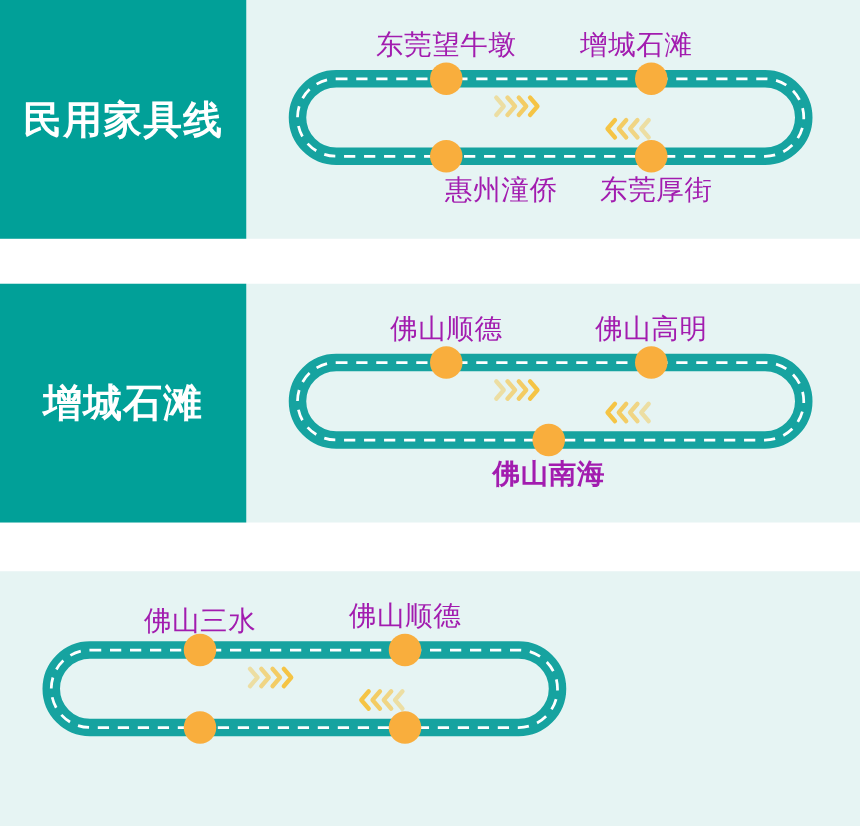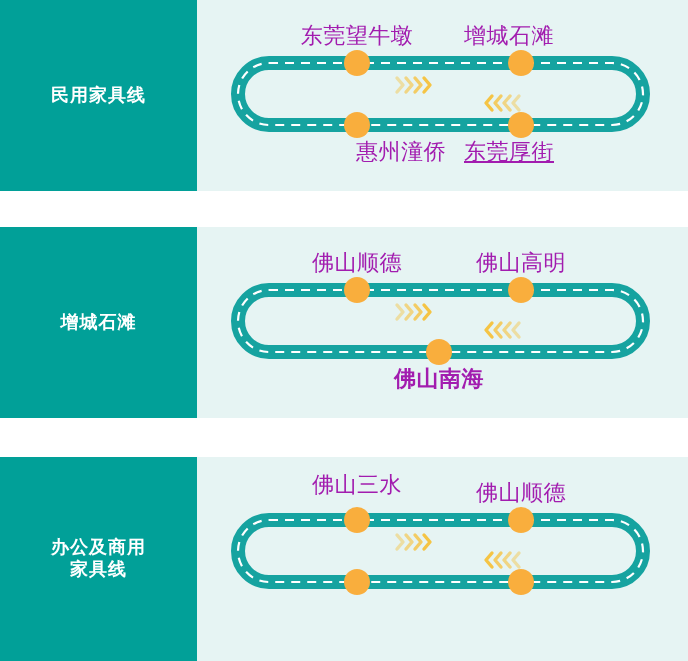--- a/index.html
+++ b/index.html
@@ -17,21 +17,21 @@
     display:flex;
   }
   .label-panel{
     width:197px;flex:0 0 197px;
     background:#01a098;
     display:flex;align-items:center;justify-content:center;
     text-align:center;
   }
   .label-text{
     color:#ffffff;
-    font-size:18px;
+    font-size:31px;
     font-weight:bold;
     line-height:1.22;
     letter-spacing:1px;
     white-space:pre-line;
   }
   .diagram-area{
     position:relative;
     flex:1 1 auto;
     height:100%;
   }
@@ -75,21 +75,21 @@
             <path d="M 295 96 L 289 103 L 295 110" fill="none" stroke="#f5c342" stroke-width="3.4" stroke-linecap="round" stroke-linejoin="round" opacity="0.99"></path>
           </g>
           <circle cx="160" cy="63" r="13" fill="#f9ae3d"></circle>
           <circle cx="324" cy="63" r="13" fill="#f9ae3d"></circle>
           <circle cx="160" cy="125" r="13" fill="#f9ae3d"></circle>
           <circle cx="324" cy="125" r="13" fill="#f9ae3d"></circle>
         </svg>
         <div class="stop-label top" style="left: 160px; top: 25px;">东莞望牛墩</div>
         <div class="stop-label top" style="left: 312px; top: 25px;">增城石滩</div>
         <div class="stop-label bottom" style="left: 160px; top: 141px; margin-left: 44px;">惠州潼侨</div>
-        <div class="stop-label bottom" style="left: 312px; top: 141px; text-decoration: underline;">东莞厚街</div>
+        <div class="stop-label bottom" style="left: 328px; top: 141px;">东莞厚街</div>
       </div>
     </div>
     <div class="route-row" style="top: 227px; height: 191px;">
       <div class="label-panel">
         <div class="label-text">增城石滩</div>
       </div>
       <div class="diagram-area">
         <svg class="loop-svg" width="491" height="191">
           <path d="M 72 63 L 415 63 A 31 31 0 0 1 415 125 L 72 125 A 31 31 0 0 1 72 63 Z" fill="none" stroke="#16a3a0" stroke-width="14"></path>
           <path d="M 72 63 L 415 63 A 31 31 0 0 1 415 125 L 72 125 A 31 31 0 0 1 72 63 Z" fill="none" stroke="#ffffff" stroke-width="2.2" stroke-dasharray="9 7"></path>
@@ -108,24 +108,20 @@
           <circle cx="160" cy="63" r="13" fill="#f9ae3d"></circle>
           <circle cx="324" cy="63" r="13" fill="#f9ae3d"></circle>
           <circle cx="242" cy="125" r="13" fill="#f9ae3d"></circle>
         </svg>
         <div class="stop-label top" style="left: 160px; top: 25px;">佛山顺德</div>
         <div class="stop-label top" style="left: 324px; top: 25px;">佛山高明</div>
         <div class="stop-label bottom" style="left: 242px; top: 141px; font-weight: bold;">佛山南海</div>
       </div>
     </div>
     <div class="route-row" style="top: 457px; height: 204px;">
-      <div class="label-panel">
-        <div class="label-text">办公及商用
-家具线</div>
-      </div>
       <div class="diagram-area">
         <svg class="loop-svg" width="491" height="204">
           <path d="M 72 63 L 415 63 A 31 31 0 0 1 415 125 L 72 125 A 31 31 0 0 1 72 63 Z" fill="none" stroke="#16a3a0" stroke-width="14"></path>
           <path d="M 72 63 L 415 63 A 31 31 0 0 1 415 125 L 72 125 A 31 31 0 0 1 72 63 Z" fill="none" stroke="#ffffff" stroke-width="2.2" stroke-dasharray="9 7"></path>
           <g>
             <path d="M 200 78 L 206 85 L 200 92" fill="none" stroke="#f5c342" stroke-width="3.4" stroke-linecap="round" stroke-linejoin="round" opacity="0.45"></path>
             <path d="M 209 78 L 215 85 L 209 92" fill="none" stroke="#f5c342" stroke-width="3.4" stroke-linecap="round" stroke-linejoin="round" opacity="0.63"></path>
             <path d="M 218 78 L 224 85 L 218 92" fill="none" stroke="#f5c342" stroke-width="3.4" stroke-linecap="round" stroke-linejoin="round" opacity="0.81"></path>
             <path d="M 227 78 L 233 85 L 227 92" fill="none" stroke="#f5c342" stroke-width="3.4" stroke-linecap="round" stroke-linejoin="round" opacity="0.99"></path>
           </g>
@@ -133,17 +129,17 @@
             <path d="M 322 96 L 316 103 L 322 110" fill="none" stroke="#f5c342" stroke-width="3.4" stroke-linecap="round" stroke-linejoin="round" opacity="0.45"></path>
             <path d="M 313 96 L 307 103 L 313 110" fill="none" stroke="#f5c342" stroke-width="3.4" stroke-linecap="round" stroke-linejoin="round" opacity="0.63"></path>
             <path d="M 304 96 L 298 103 L 304 110" fill="none" stroke="#f5c342" stroke-width="3.4" stroke-linecap="round" stroke-linejoin="round" opacity="0.81"></path>
             <path d="M 295 96 L 289 103 L 295 110" fill="none" stroke="#f5c342" stroke-width="3.4" stroke-linecap="round" stroke-linejoin="round" opacity="0.99"></path>
           </g>
           <circle cx="160" cy="63" r="13" fill="#f9ae3d"></circle>
           <circle cx="324" cy="63" r="13" fill="#f9ae3d"></circle>
           <circle cx="160" cy="125" r="13" fill="#f9ae3d"></circle>
           <circle cx="324" cy="125" r="13" fill="#f9ae3d"></circle>
         </svg>
-        <div class="stop-label top" style="left: 160px; top: 17px;">佛山三水</div>
+        <div class="stop-label top" style="left: 160px; top: 29px;">佛山三水</div>
         <div class="stop-label top" style="left: 324px; top: 25px;">佛山顺德</div>
       </div>
     </div>
   </div>
 
 </body></html>

